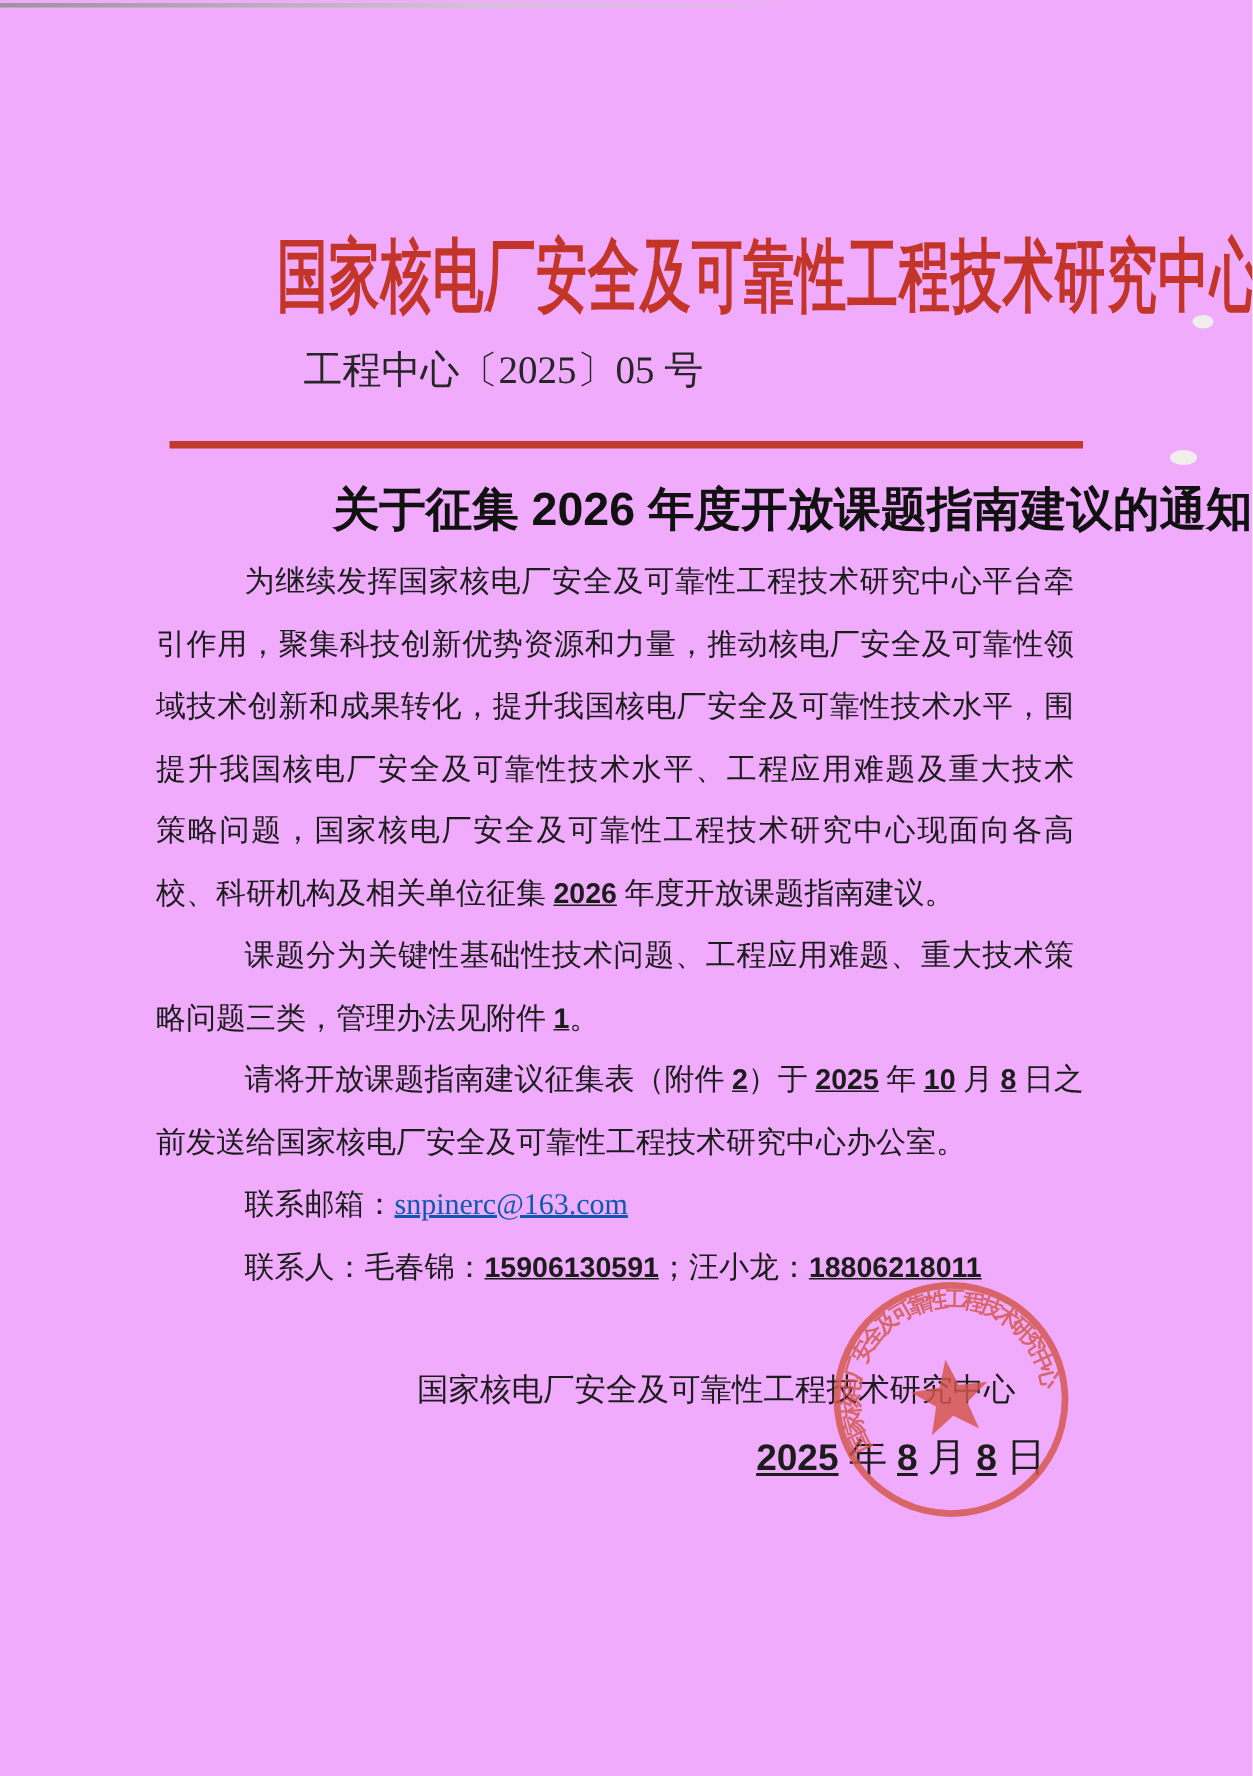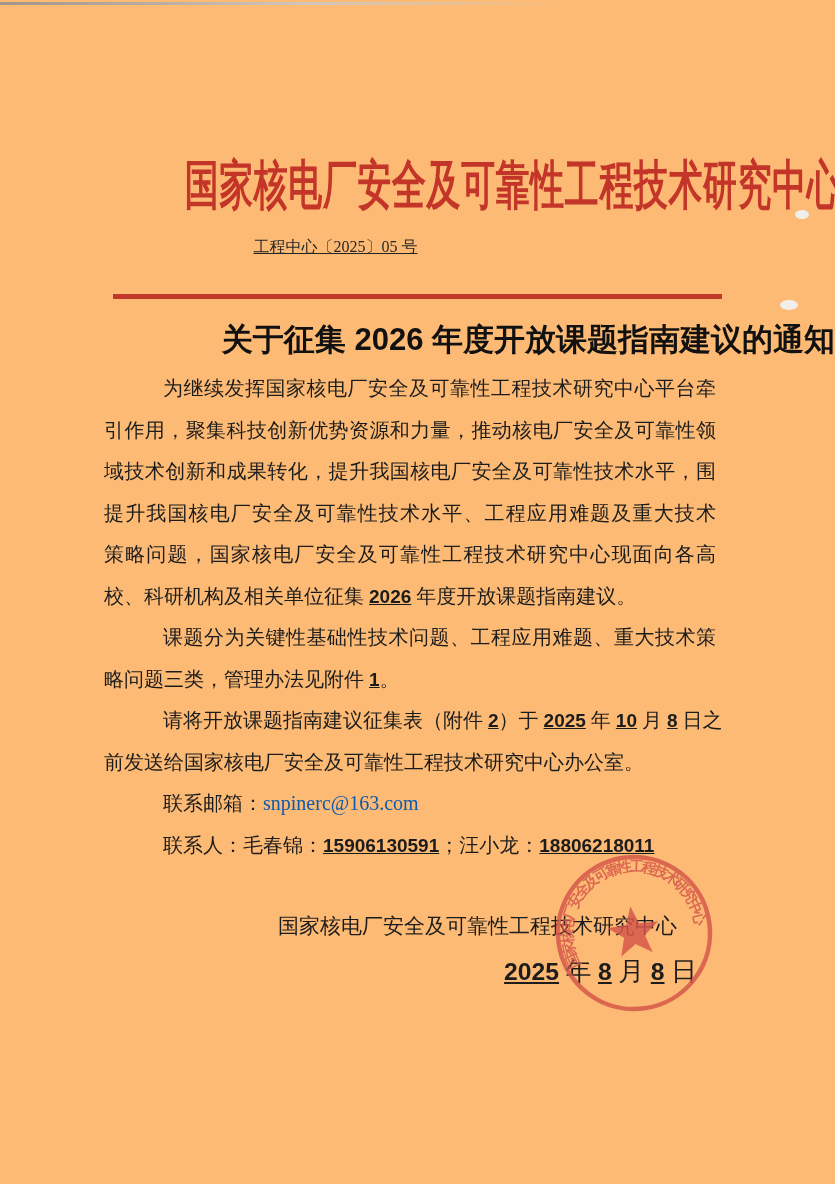--- a/index.html
+++ b/index.html
@@ -1,40 +1,40 @@
 <!DOCTYPE html>
 <html><head>
 <meta charset="utf-8">
 <style>
   html,body{margin:0;padding:0;background:#ffffff;}
   .page{
     position:relative;
     width:835px;height:1184px;
-    background:#fdba74;
+    background:#f0abfc;
     overflow:hidden;
     font-family:"Liberation Serif","DejaVu Serif",serif;
     color:#1c1c1c;
   }
   
   .scan-top-line{
     position:absolute;top:2px;left:0;width:570px;height:3px;
     background:linear-gradient(to right,#8f8f8f,#c9c9c9 55%,rgba(255,255,255,0));
     opacity:.85;
   }
   .smudge{position:absolute;border-radius:50%;background:#f1efec;}
   
   .org-name{
     position:absolute;top:154px;left:0;width:835px;
     text-align:center;line-height:62px;font-size:53px;font-weight:700;
     color:#c43529;white-space:nowrap;
   }
   .org-name .squeeze{display:inline-block;transform:scaleX(0.64);transform-origin:50% 50%;letter-spacing:1px;}
   .doc-number{
     position:absolute;top:232px;left:0;width:671px;
-    text-align:center;font-size:16px;line-height:30px;color:#262626;text-decoration:underline;
+    text-align:center;font-size:26px;line-height:30px;color:#262626;
   }
   .red-rule{
     position:absolute;top:294px;left:113px;width:609px;height:5px;
     background:#c0392b;
   }
   
   .doc-title{
     position:absolute;top:318px;left:0;width:835px;margin:0;
     text-align:right;font-size:31px;line-height:44px;font-weight:700;color:#111;
     font-family:"Liberation Sans","DejaVu Sans",sans-serif;
@@ -43,21 +43,21 @@
   
   .body-text{
     position:absolute;top:368px;left:104px;width:612px;
     font-size:20px;color:#1c1c1c;
   }
   .line{
     height:41.5px;line-height:41.5px;white-space:nowrap;
   }
   .just{text-align:justify;text-align-last:justify;}
   .indent{padding-left:59px;}
-  .email-link{color:#0b5ab0;cursor:pointer;}
+  .email-link{color:#0b5ab0;text-decoration:underline;cursor:pointer;}
   .num{font-family:"Liberation Sans","DejaVu Sans",sans-serif;font-weight:700;font-size:0.95em;text-decoration:underline;}
   
   .signature{
     position:absolute;top:906px;right:158px;
     font-size:21px;line-height:41.5px;white-space:nowrap;color:#1c1c1c;
   }
   .doc-date{
     position:absolute;top:951px;right:138px;
     font-size:26px;line-height:41.5px;white-space:nowrap;color:#1c1c1c;
   }

